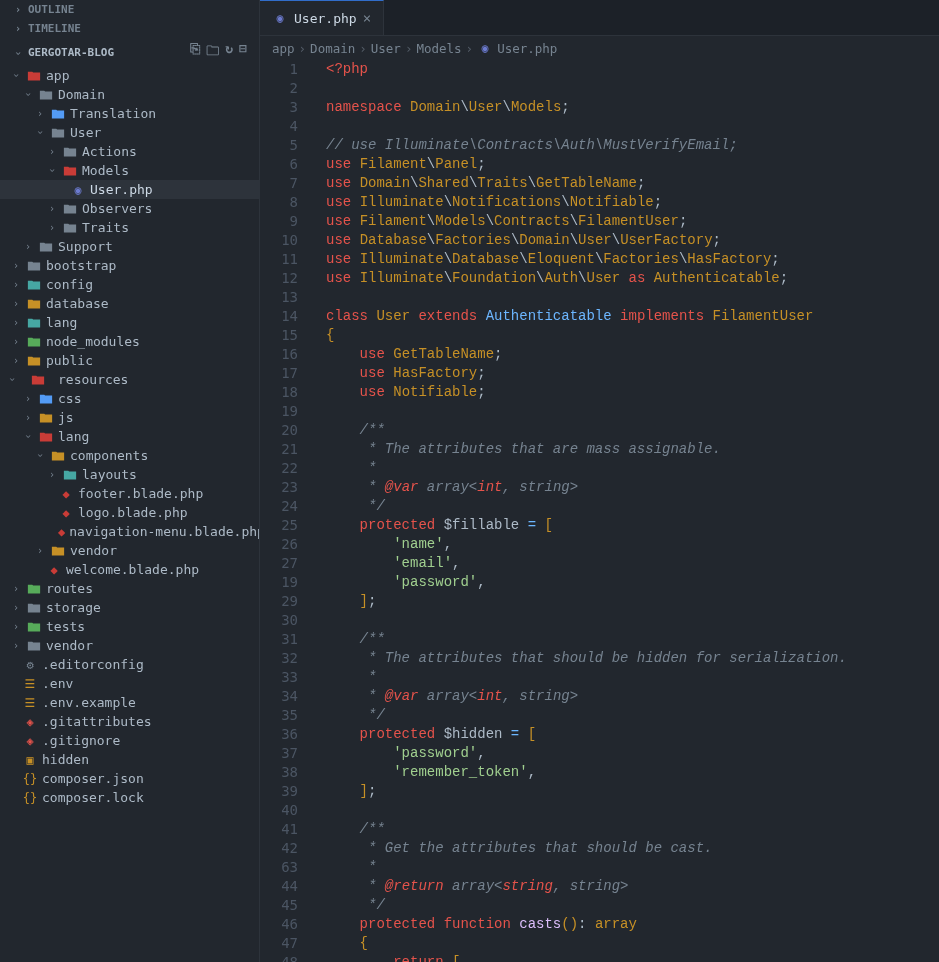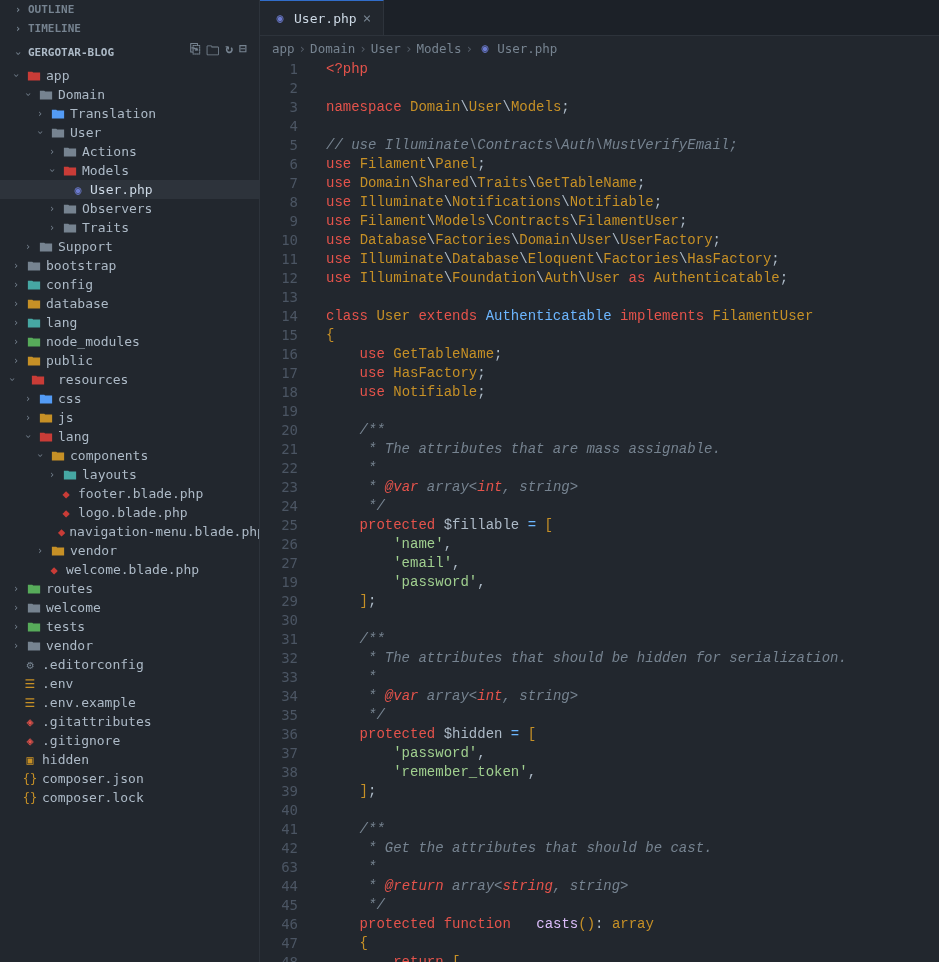--- a/index.html
+++ b/index.html
@@ -129,21 +129,21 @@
   
   .c-kw { color: #e5534b; }
   .c-ns { color: #c69026; }
   .c-str { color: #a0cf8f; }
   .c-cmt { color: #768390; font-style: italic; }
   .c-var { color: #adbac7; }
   .c-doc { color: #768390; font-style: italic; }
   .c-tag { color: #e5534b; font-style: italic; }
   .c-op { color: #6cb6ff; }
   .c-br { color: #c69026; }
-  .c-fn { color: #dcbdfb; margin-left: 17px; }
+  .c-fn { color: #dcbdfb; }
   .c-blue { color: #6cb6ff; }
 
   
   svg.fld { width: 14px; height: 14px; }
 </style>
 </head>
 <body>
 
 <div class="app">
 
@@ -398,21 +398,21 @@
           </span>
         <span>routes</span>
       </div>
       <div class="tree-item" style="padding-left:10px;">
         <span class="chev">›</span>
         <span class="icon folder-gray">
             <svg class="fld" viewBox="0 0 16 16">
               <path d="M1 3h5l1 1h8v9H1z"></path>
             </svg>
           </span>
-        <span>welcome</span>
+        <span>storage</span>
       </div>
       <div class="tree-item" style="padding-left:10px;">
         <span class="chev">›</span>
         <span class="icon folder-green">
             <svg class="fld" viewBox="0 0 16 16">
               <path d="M1 3h5l1 1h8v9H1z"></path>
             </svg>
           </span>
         <span>tests</span>
       </div>

